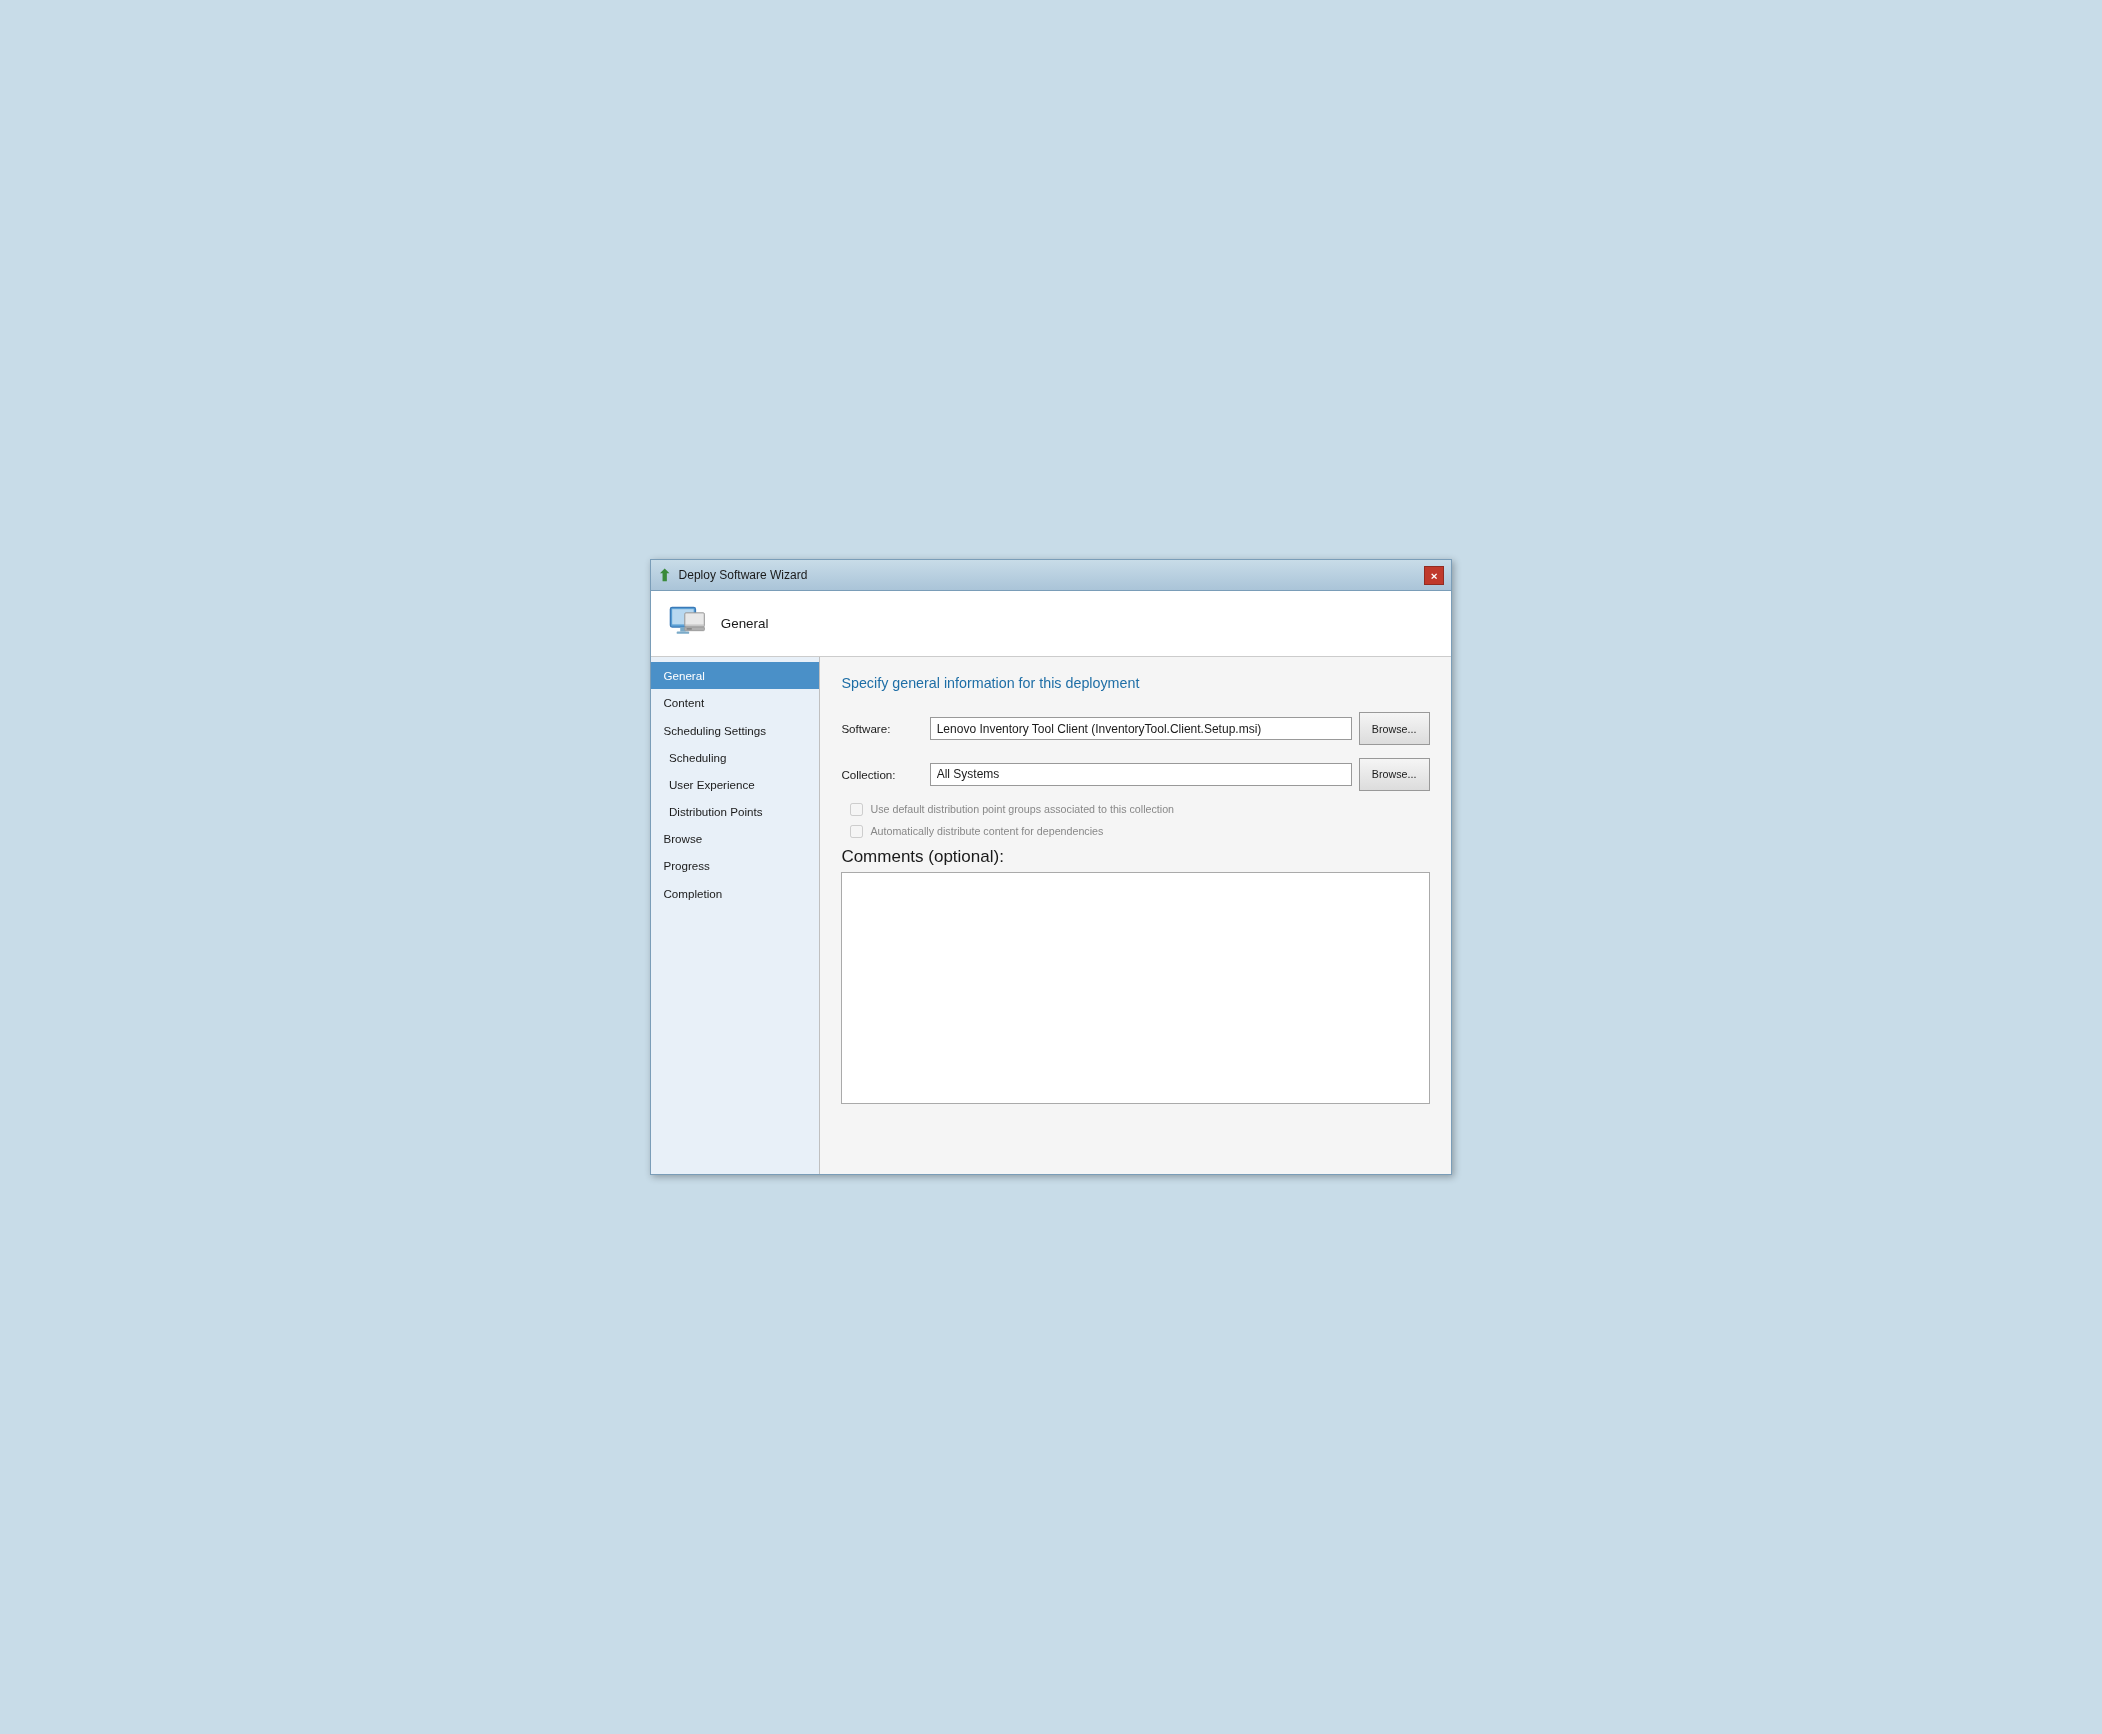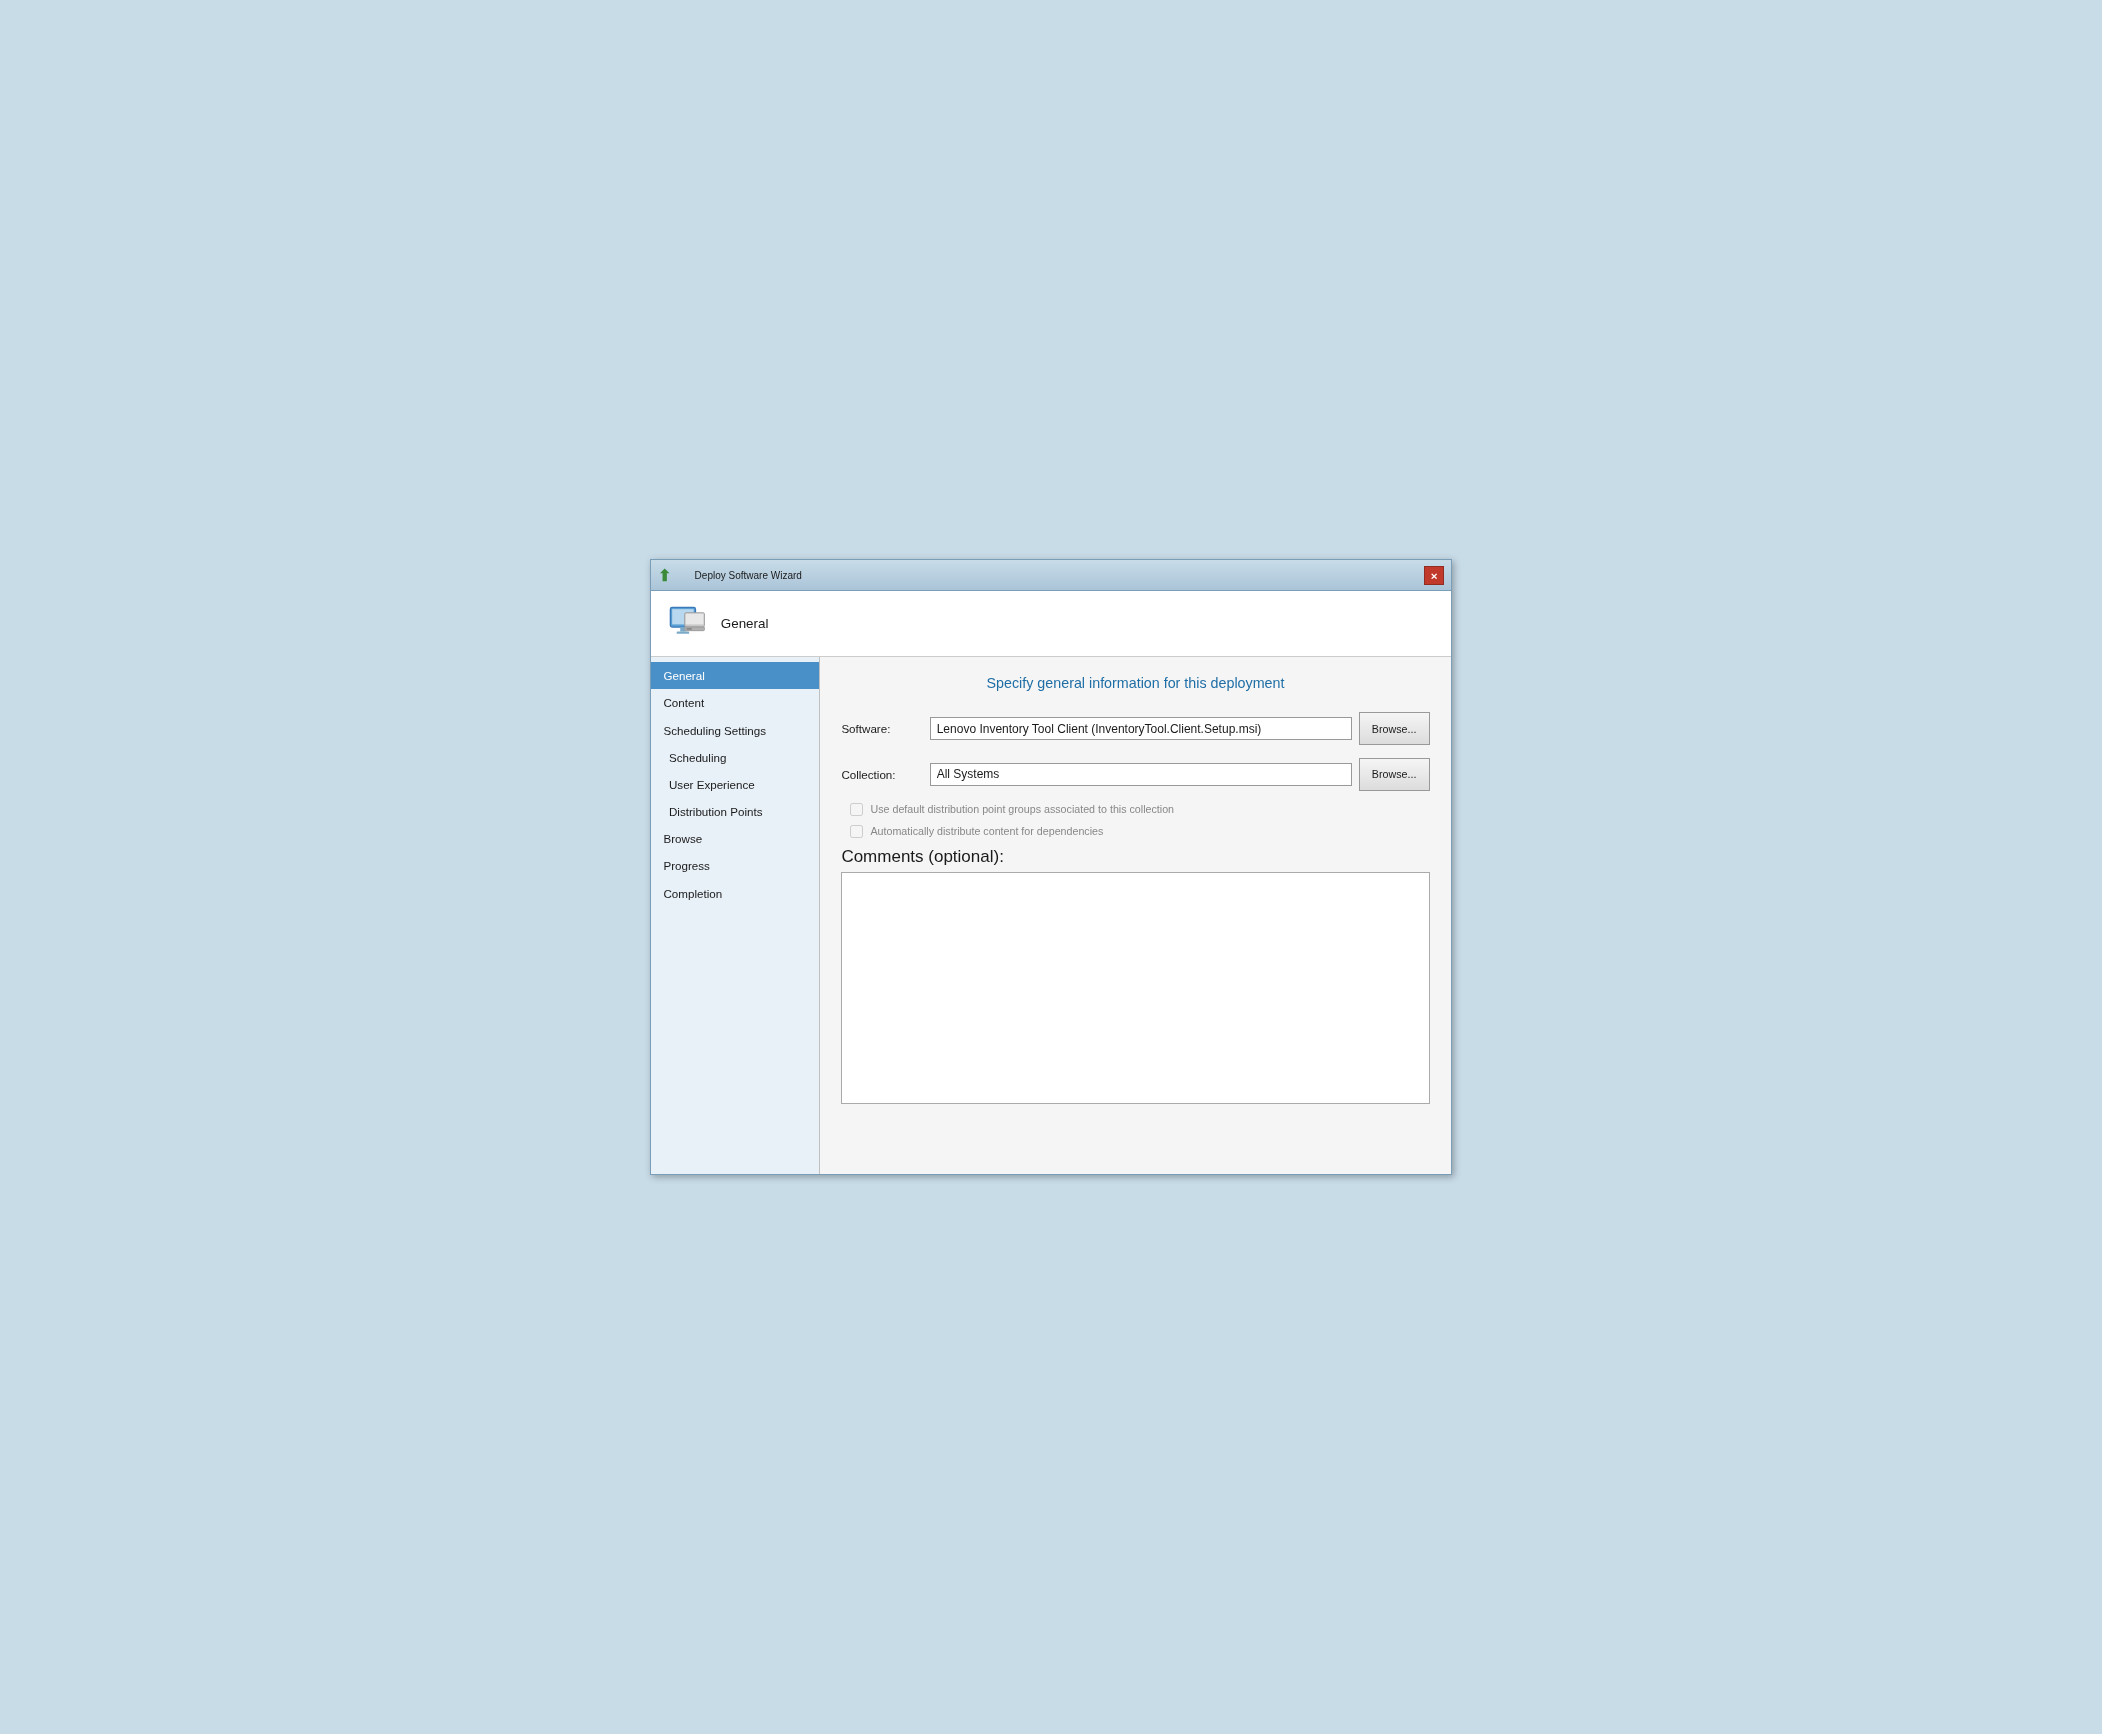--- a/index.html
+++ b/index.html
@@ -30,24 +30,23 @@
       display: flex;
       align-items: center;
       gap: 7.1px;
     }
     .title-bar-icon {
       color: #3a8a3a;
       font-size: 16px;
       font-weight: bold;
     }
     .title-bar-title {
-      font-size: 10px;
+      font-size: 12px;
       color: #1a1a1a;
       font-weight: normal;
-      margin-left: 16px;
     }
     .title-bar-close {
       background: #c0392b;
       color: white;
       border: 0.9px solid #922b21;
       width: 19.6px;
       height: 19.6px;
       display: flex;
       align-items: center;
       justify-content: center;
@@ -99,21 +98,20 @@
     .main-content {
       flex: 1;
       padding: 18px 21.4px;
       background: #f5f5f5;
     }
     .section-title {
       color: #1e6ea6;
       font-size: 14.3px;
       margin-bottom: 21.4px;
       font-weight: normal;
-      text-align: center;
     }
     .form-row {
       display: flex;
       align-items: center;
       margin-bottom: 12.5px;
     }
     .form-label {
       width: 89px;
       text-align: left;
       color: #1a1a1a;

